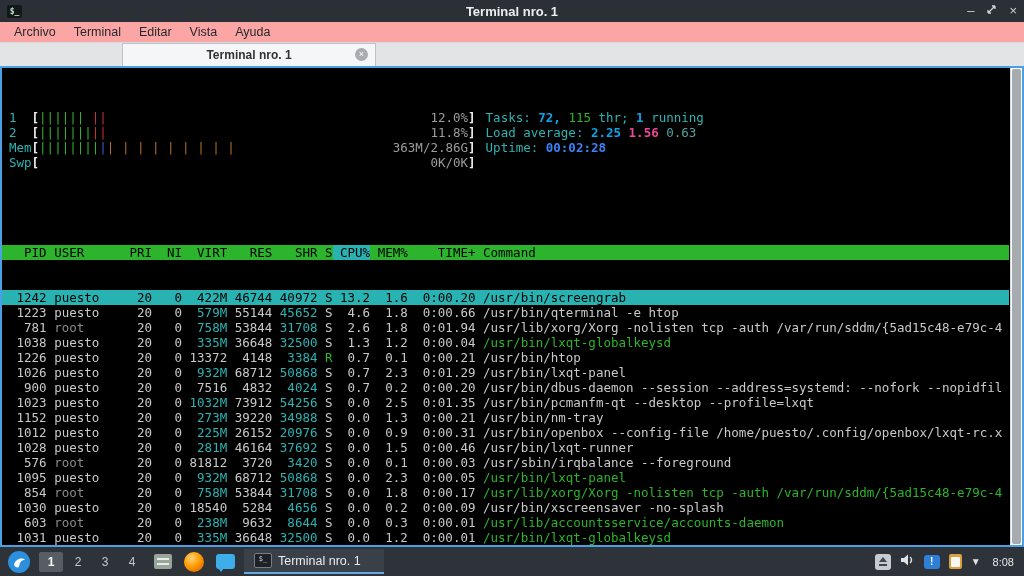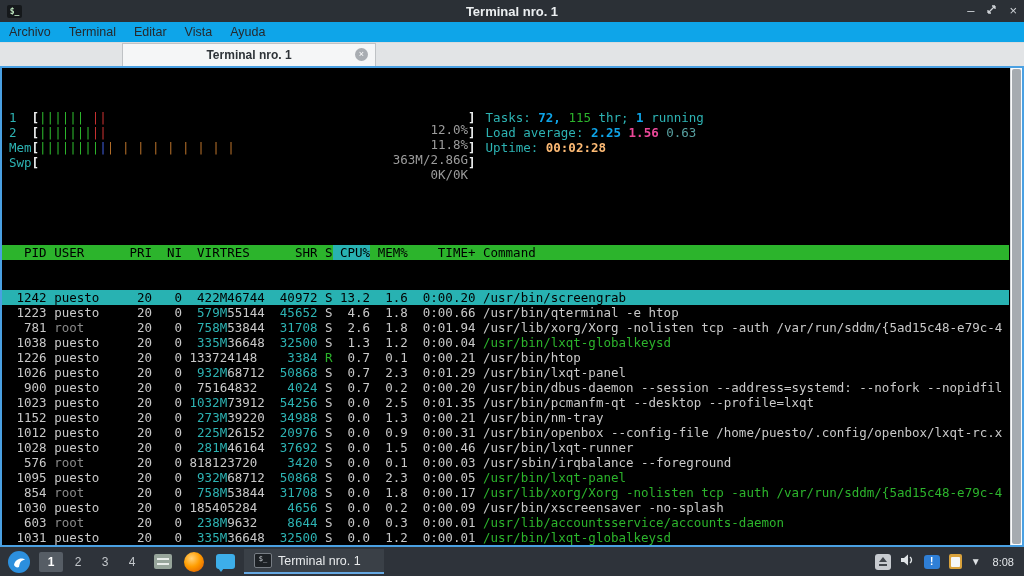--- a/index.html
+++ b/index.html
@@ -6,21 +6,21 @@
   body{width:1024px;height:576px;overflow:hidden;background:#23272b;font-family:"Liberation Sans",sans-serif}
 
   
   .titlebar{height:22px;background:#2b3036;display:flex;align-items:center;position:relative;padding:0 7px;box-sizing:border-box}
   .win-icon{width:15px;height:13px;background:#15181b;border-radius:2px;color:#bfe6bf;
             font:bold 8px/13px "DejaVu Sans Mono",monospace;text-align:center;flex:0 0 auto}
   .win-title{position:absolute;left:0;right:0;text-align:center;color:#eceff1;font-size:13px;font-weight:bold}
   .win-controls{margin-left:auto;display:flex;gap:12px;align-items:center;z-index:1}
   .win-ctl{color:#cfd3d7;font-size:13px;line-height:22px}
 
-  .menubar{height:21px;background:#0ea5e9;border-bottom:1px solid #d9dbdd;display:flex;align-items:center;box-sizing:border-box}
+  .menubar{height:21px;background:#fca5a5;border-bottom:1px solid #d9dbdd;display:flex;align-items:center;padding-left:5px;box-sizing:border-box}
   .menu-item{font-size:12.5px;color:#26292d;padding:0 9px}
 
   .tabbar{height:23px;background:#e2e4e6;position:relative}
   .tab{position:absolute;left:122px;top:0;width:254px;height:23px;background:#f5f6f7;border:1px solid #bfc2c5;border-bottom:none;
        box-sizing:border-box;display:flex;align-items:center;justify-content:center}
   .tab-label{font-size:12px;font-weight:bold;color:#2e3338}
   .tab-close{position:absolute;right:7px;top:4px;width:13px;height:13px;border-radius:50%;background:#a9adb2;
              color:#fff;font-size:9px;line-height:13px;text-align:center}
 
   
@@ -28,44 +28,44 @@
         padding:12px 13px 0 0;font-family:"DejaVu Sans Mono",monospace;font-size:12.5px;line-height:15px;
         color:#c9c9c9;white-space:pre;overflow:hidden}
   .scroll{position:absolute;right:0;top:0;bottom:0;width:12px;background:#fafbfc;border-left:1px solid #d6d8da;box-sizing:border-box}
   .thumb{position:absolute;left:1px;right:1px;top:1px;bottom:1px;background:#a6abb0;border-radius:2px}
 
   .htop-header{display:flex;padding-left:7px}
   .meter{display:flex;height:15px}
   .m-label{display:inline-block;width:3ch;color:#2db3b3}
   .m-br{color:#eef0f0;font-weight:bold}
   .m-body{display:inline-block;width:57ch;position:relative}
-  .m-val{position:absolute;right:0;top:12px;color:#9c9c9c}
+  .m-val{position:absolute;right:0;top:0;color:#9c9c9c}
   .info{margin-left:10px}
   .iline{height:15px}
   .blankline{height:15px}
 
   .cyan{color:#2db3b3}.green{color:#2cb42c}.bwhite{color:#0ea5e9;font-weight:bold}
-  .bcyan{color:#ec4899;font-weight:bold}.dcyan{color:#58a0a0}.bcyan2{color:#fdba74;font-weight:bold}
+  .bcyan{color:#ec4899;font-weight:bold}.dcyan{color:#58a0a0}.bcyan2{color:#3b82f6;font-weight:bold}
   .bar-green{color:#2cb42c}.bar-red{color:#c53030}.bar-blue{color:#3d5bd6}.bar-orange{color:#b06c28}
 
   .phead{display:flex;background:#2cb42c;height:15px;padding-left:7px}
   .phead span{color:#000}
   .phead .sort{background:#28b2b2}
   .prow{display:flex;height:15px;padding-left:7px}
   .prow.sel{background:#28b2b2}
   .prow.sel span{color:#000 !important}
   .prow span,.phead span{display:inline-block;overflow:hidden}
   .cy{color:#2db3b3}.gr{color:#2cb42c}.dim{color:#8a8a8a}
 
   .col-pid{width:5ch;text-align:right}
   .col-user{width:9ch;margin-left:1ch;text-align:left}
   .col-pri{width:4ch;text-align:right}
   .col-ni{width:4ch;text-align:right}
   .col-virt{width:6ch;text-align:right}
-  .col-res{width:6ch;}
+  .col-res{width:6ch;text-align:right}
   .col-shr{width:6ch;text-align:right}
   .col-s{width:2ch;text-align:right}
   .col-cpu{width:5ch;text-align:right}
   .col-mem{width:5ch;text-align:right}
   .col-time{width:9ch;text-align:right}
   .col-cmd{margin-left:1ch;flex:1;text-align:left;white-space:pre}
 
   
   .taskbar{height:29px;background:#2e333a;display:flex;align-items:center;padding:0 8px;gap:7px;box-sizing:border-box}
   .tb-menu{width:22px;height:22px;flex:0 0 auto}

